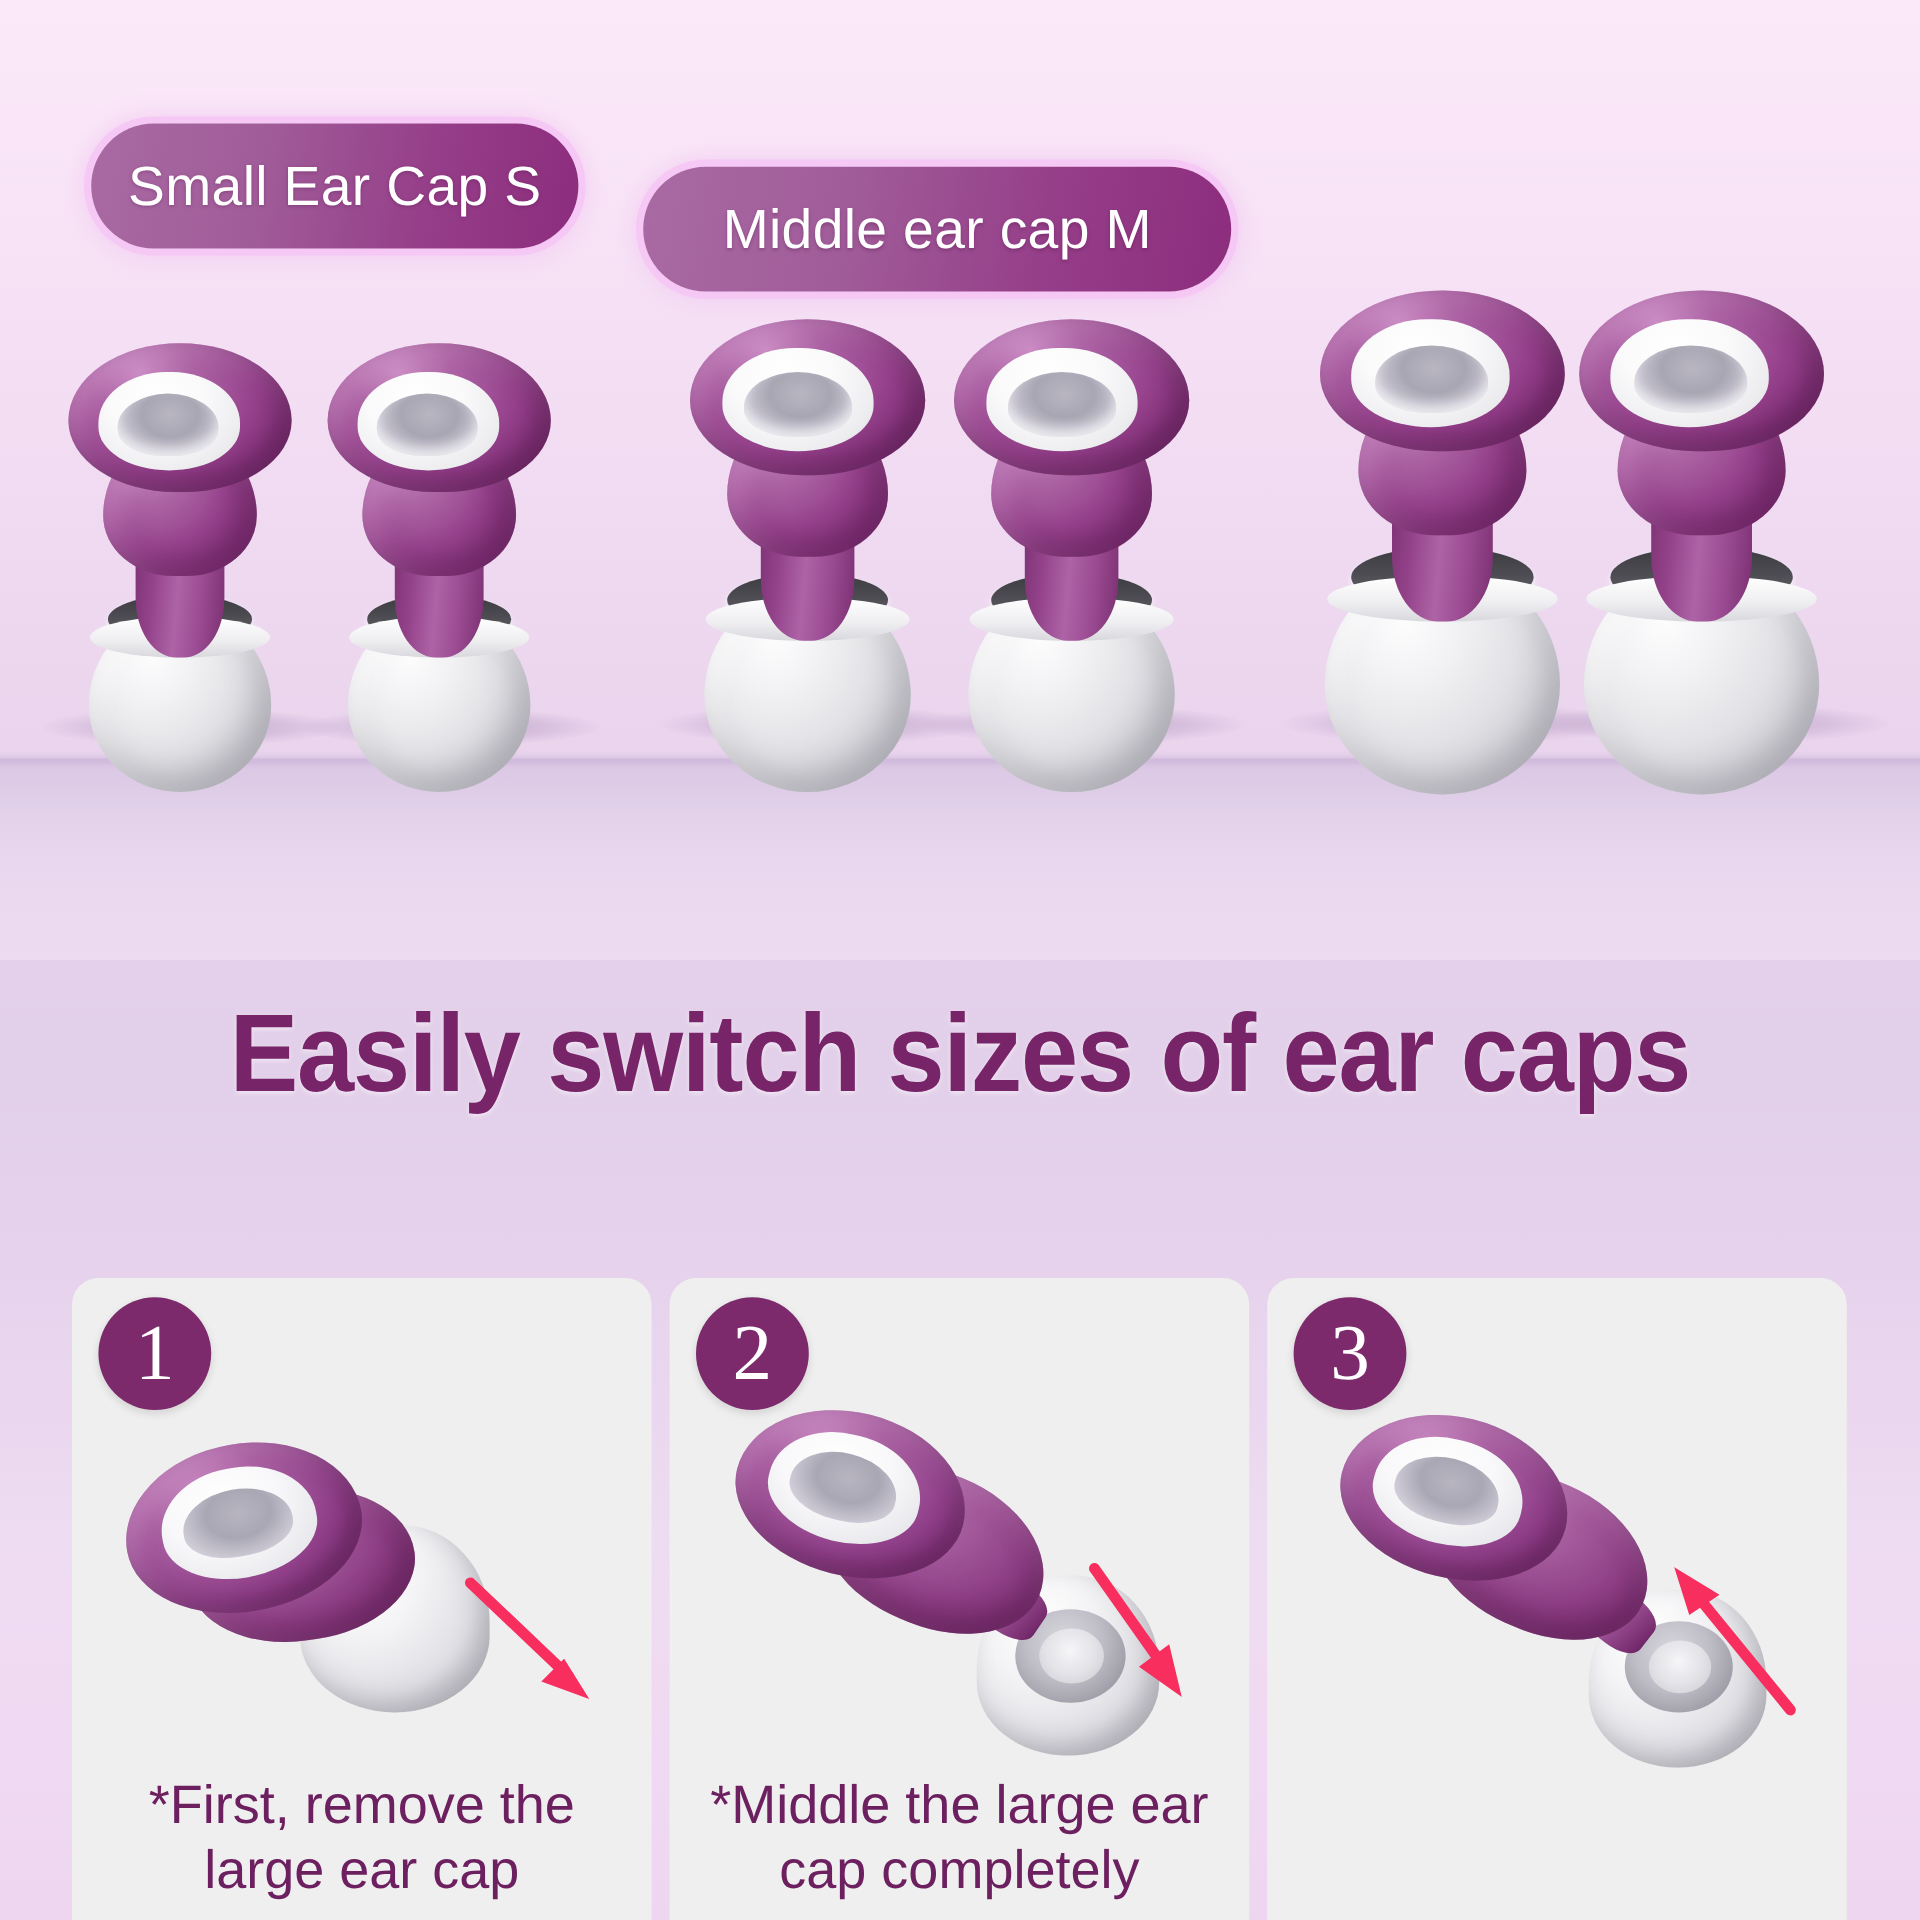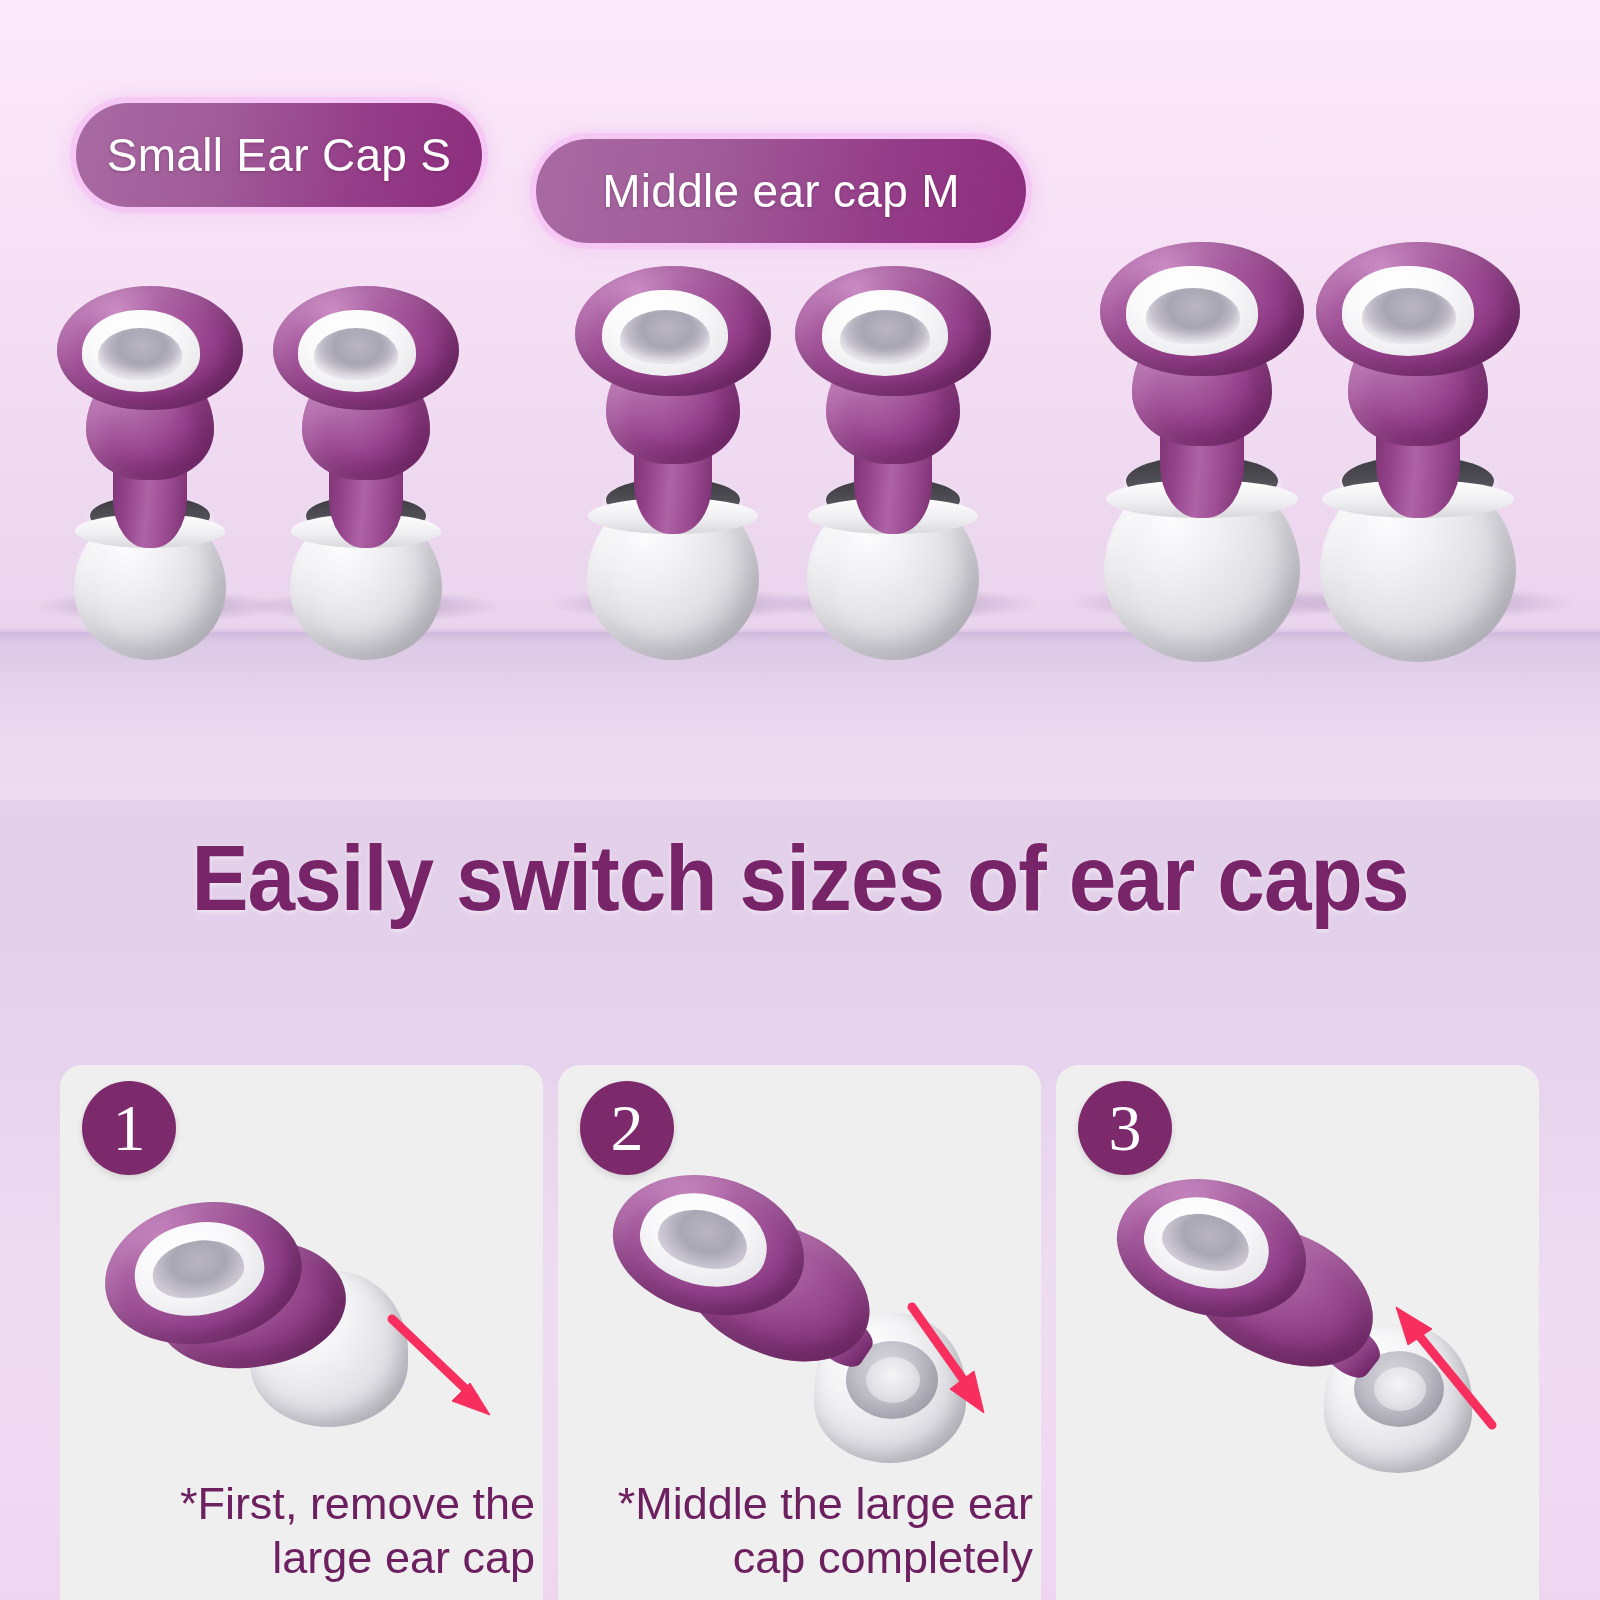--- a/index.html
+++ b/index.html
@@ -208,21 +208,21 @@
     left: 0;
     top: 100px;
     width: 483px;
     height: 300px;
   }
   .card-caption {
     position: absolute;
     left: 8px;
     top: 412px;
     width: 467px;
-    text-align: right;
+    text-align: center;
     font-size: 45px;
     line-height: 54px;
     color: #6d2060;
   }
 
   
   .ex {
     position: absolute;
   }
   .ex .tip {

